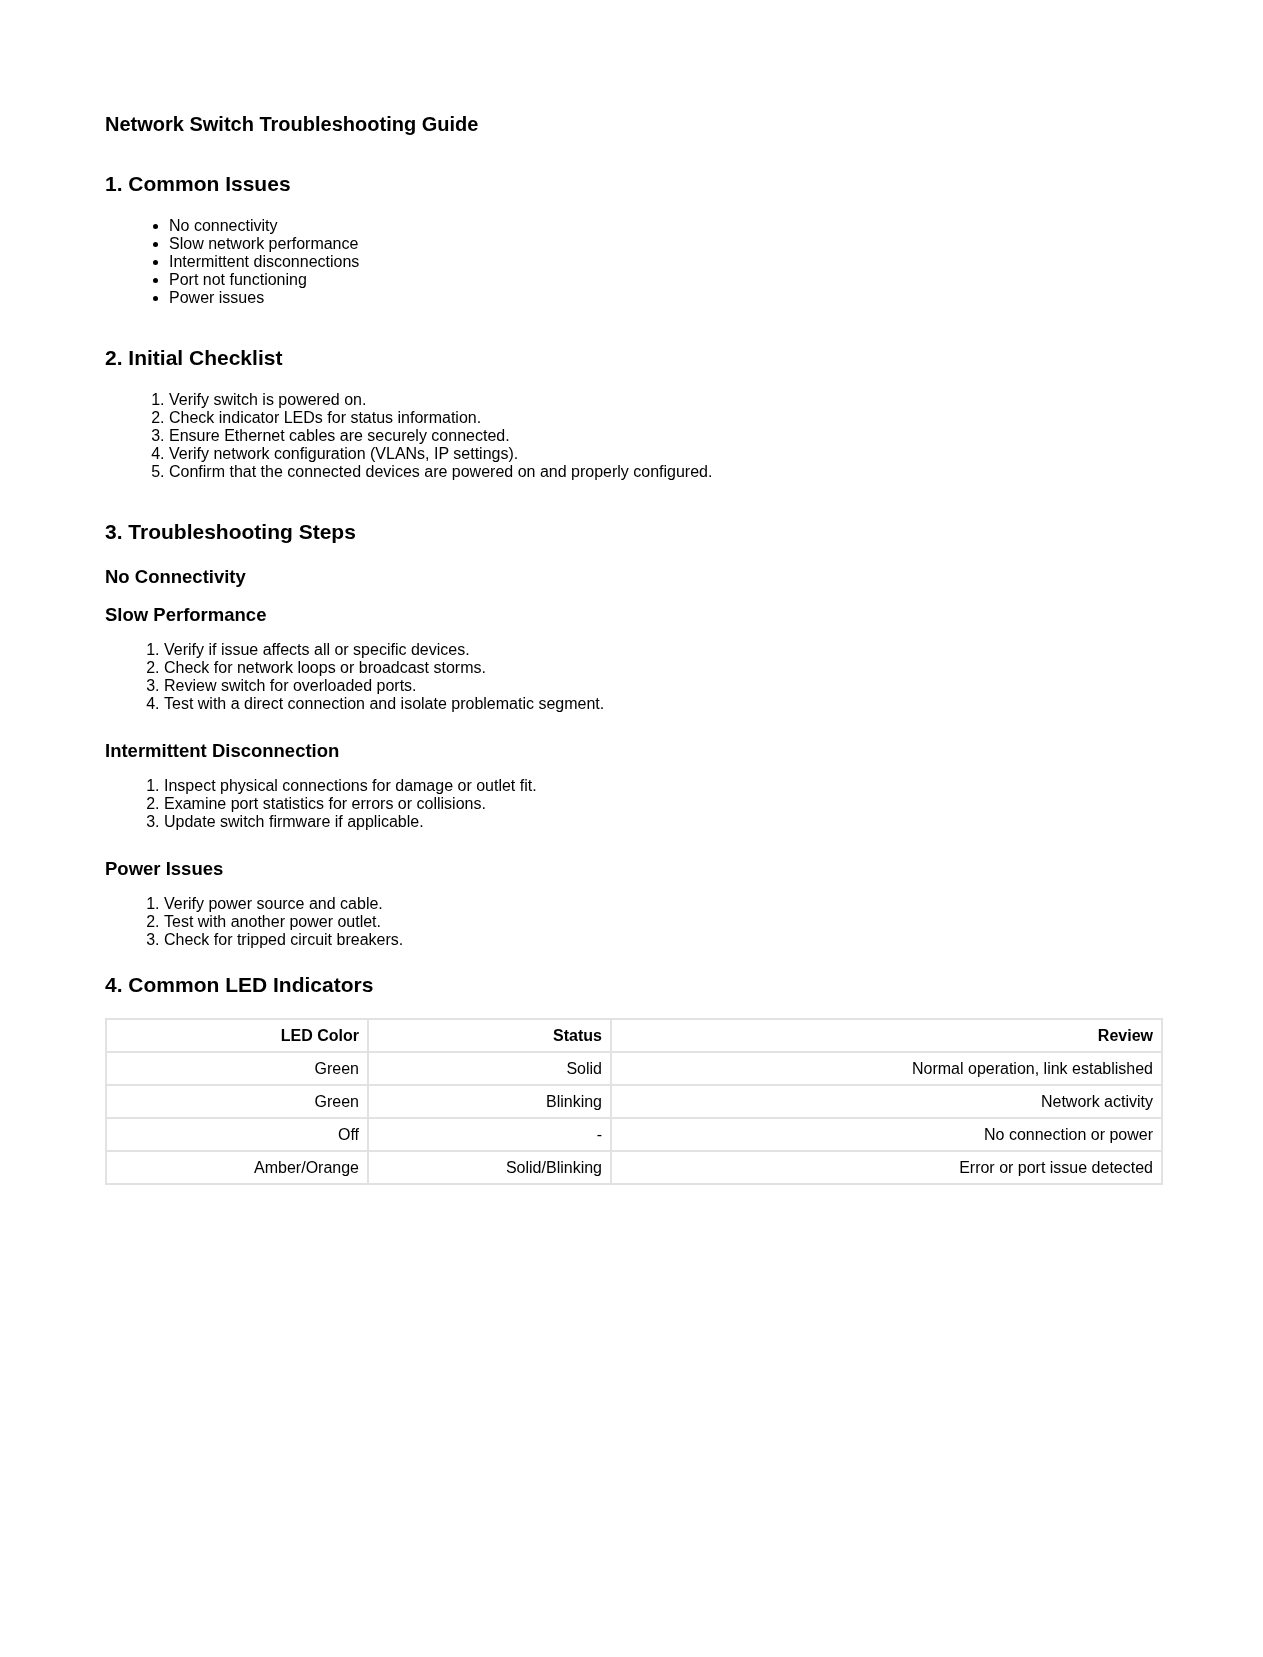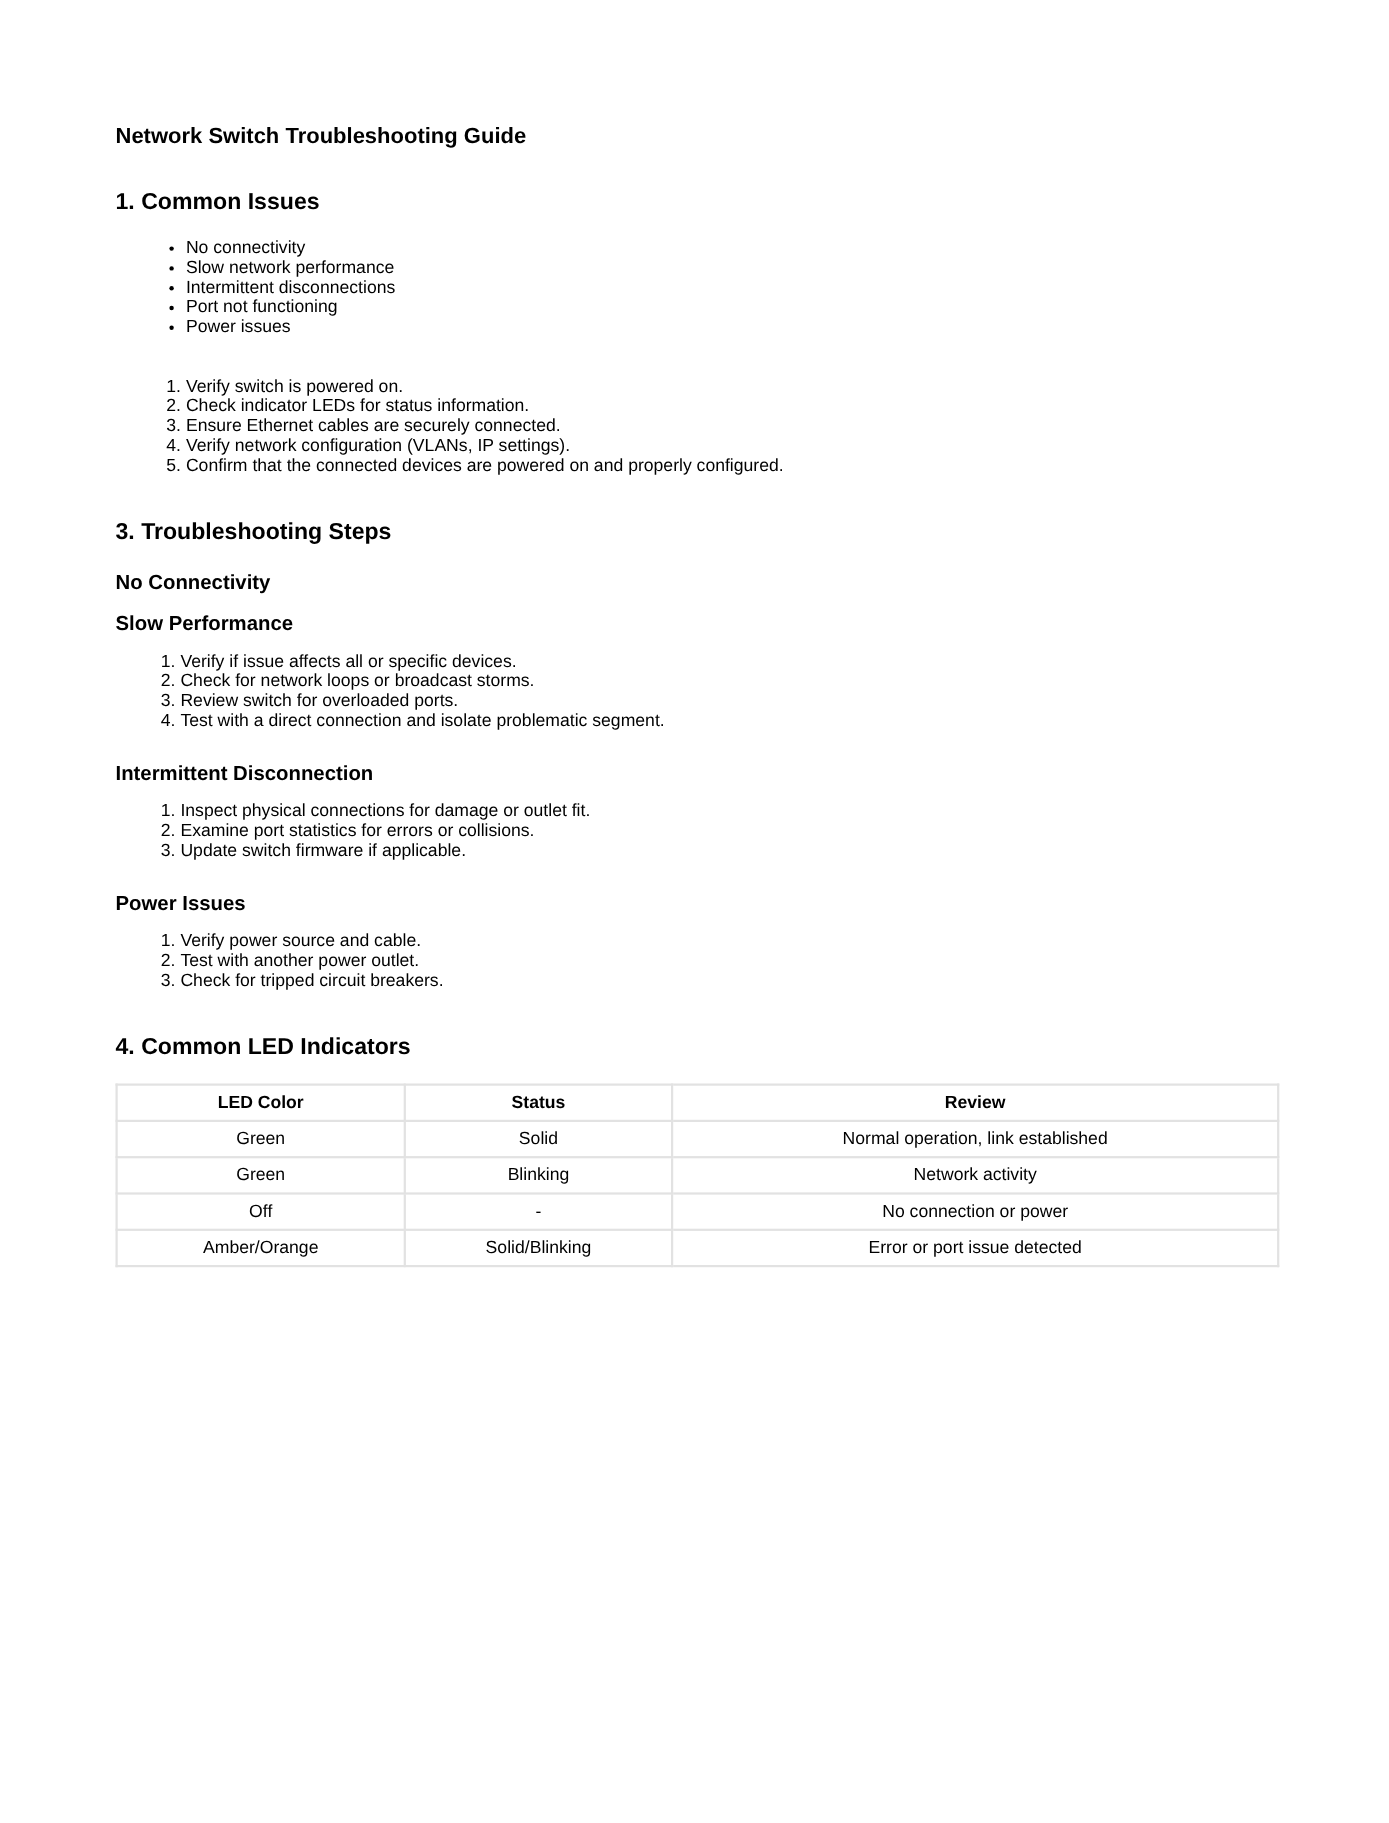--- a/index.html
+++ b/index.html
@@ -11,31 +11,31 @@
   }
   .page { position: absolute; left: 105px; top: 104px; width: 1058px; }
   h1 { font-size: 20px; font-weight: bold; margin: 0 0 25px 0; line-height: 40px; }
   h2 { font-size: 21px; font-weight: bold; margin: 0 0 18px 0; line-height: 30px; }
   h3 { font-size: 18.5px; font-weight: bold; margin: 0 0 14px 0; line-height: 24px; }
   ul, ol { margin: 0; padding: 0; font-size: 16px; line-height: 18px; }
   ul { padding-left: 64px; margin-bottom: 36px; }
   ul li { list-style: disc; }
   ol.checklist { padding-left: 64px; margin-bottom: 36px; }
   ol.steps { padding-left: 59px; margin-bottom: 26px; }
-  ol.steps.last { margin-bottom: 36px; }
+  ol.steps.last { margin-bottom: 21px; }
   li { padding-left: 0; }
   table {
     border-collapse: collapse;
     width: 1058px;
     font-size: 16px;
     margin-top: 2px;
   }
   th, td {
     border: 2px solid #e2e2e2;
-    text-align: center;
+    text-align: right;
     padding: 0 8px;
     height: 31px;
     vertical-align: middle;
   }
   th { font-weight: bold; }
   col.c1 { width: 262px; }
   col.c2 { width: 243px; }
 </style>
 </head>
 <body>
@@ -48,20 +48,21 @@
     <ul>
       <li>No connectivity</li>
       <li>Slow network performance</li>
       <li>Intermittent disconnections</li>
       <li>Port not functioning</li>
       <li>Power issues</li>
     </ul>
   </section>
 
   <section>
+    <h2>2. Initial Checklist</h2>
     <ol class="checklist">
       <li>Verify switch is powered on.</li>
       <li>Check indicator LEDs for status information.</li>
       <li>Ensure Ethernet cables are securely connected.</li>
       <li>Verify network configuration (VLANs, IP settings).</li>
       <li>Confirm that the connected devices are powered on and properly configured.</li>
     </ol>
   </section>
 
   <section>

